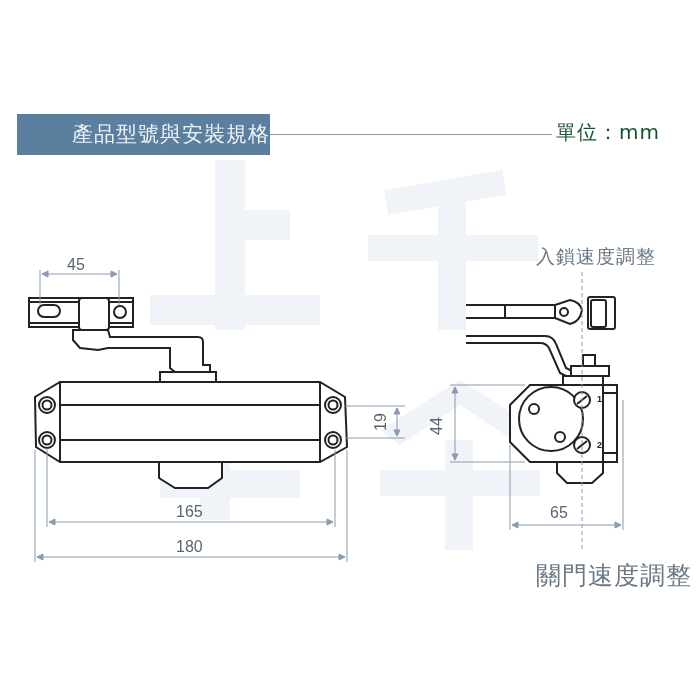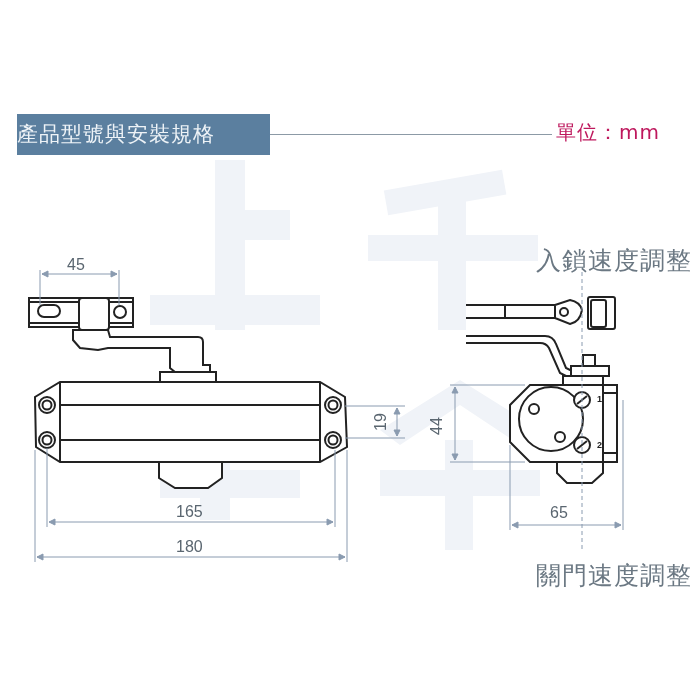--- a/index.html
+++ b/index.html
@@ -1,20 +1,20 @@
 <!DOCTYPE html>
 <html><head>
   <meta charset="utf-8">
   <style>
     html, body { margin: 0; padding: 0; background: #ffffff; }
     body { width: 700px; height: 700px; position: relative; overflow: hidden; font-family: "DejaVu Sans", sans-serif; }
-    .header-box { position: absolute; left: 17px; top: 114px; width: 253px; height: 41px; background: #5b7f9f; color: #eef3f7; font-size: 21px; line-height: 41px; text-align: left; letter-spacing: 1px; }
+    .header-box { position: absolute; left: 17px; top: 114px; width: 253px; height: 41px; background: #5b7f9f; color: #eef3f7; font-size: 21px; line-height: 41px; text-align: right; letter-spacing: 1px; }
     .header-line { position: absolute; left: 270px; top: 134px; width: 282px; height: 1px; background: #8c9aa6; }
-    .unit { position: absolute; left: 556px; top: 119px; font-size: 20px; color: #be185d; letter-spacing: 1px; }
-    .label-top { position: absolute; left: 536px; top: 244px; font-size: 25px; color: #6b7883; letter-spacing: 1px; }
+    .unit { position: absolute; left: 556px; top: 119px; font-size: 20px; color: #14532d; letter-spacing: 1px; }
+    .label-top { position: absolute; left: 536px; top: 244px; font-size: 19px; color: #6b7883; letter-spacing: 1px; }
     .label-bottom { position: absolute; left: 536px; top: 559px; font-size: 25px; color: #6b7883; letter-spacing: 1px; }
     svg { position: absolute; left: 0; top: 0; }
     .dim { font-family: "Liberation Sans", sans-serif; font-size: 16px; fill: #5a6670; }
   </style>
 </head>
 <body>
 
 <svg width="700" height="700">
   <g fill="#f0f3f8">
     <rect x="215" y="160" width="30" height="170"></rect>

